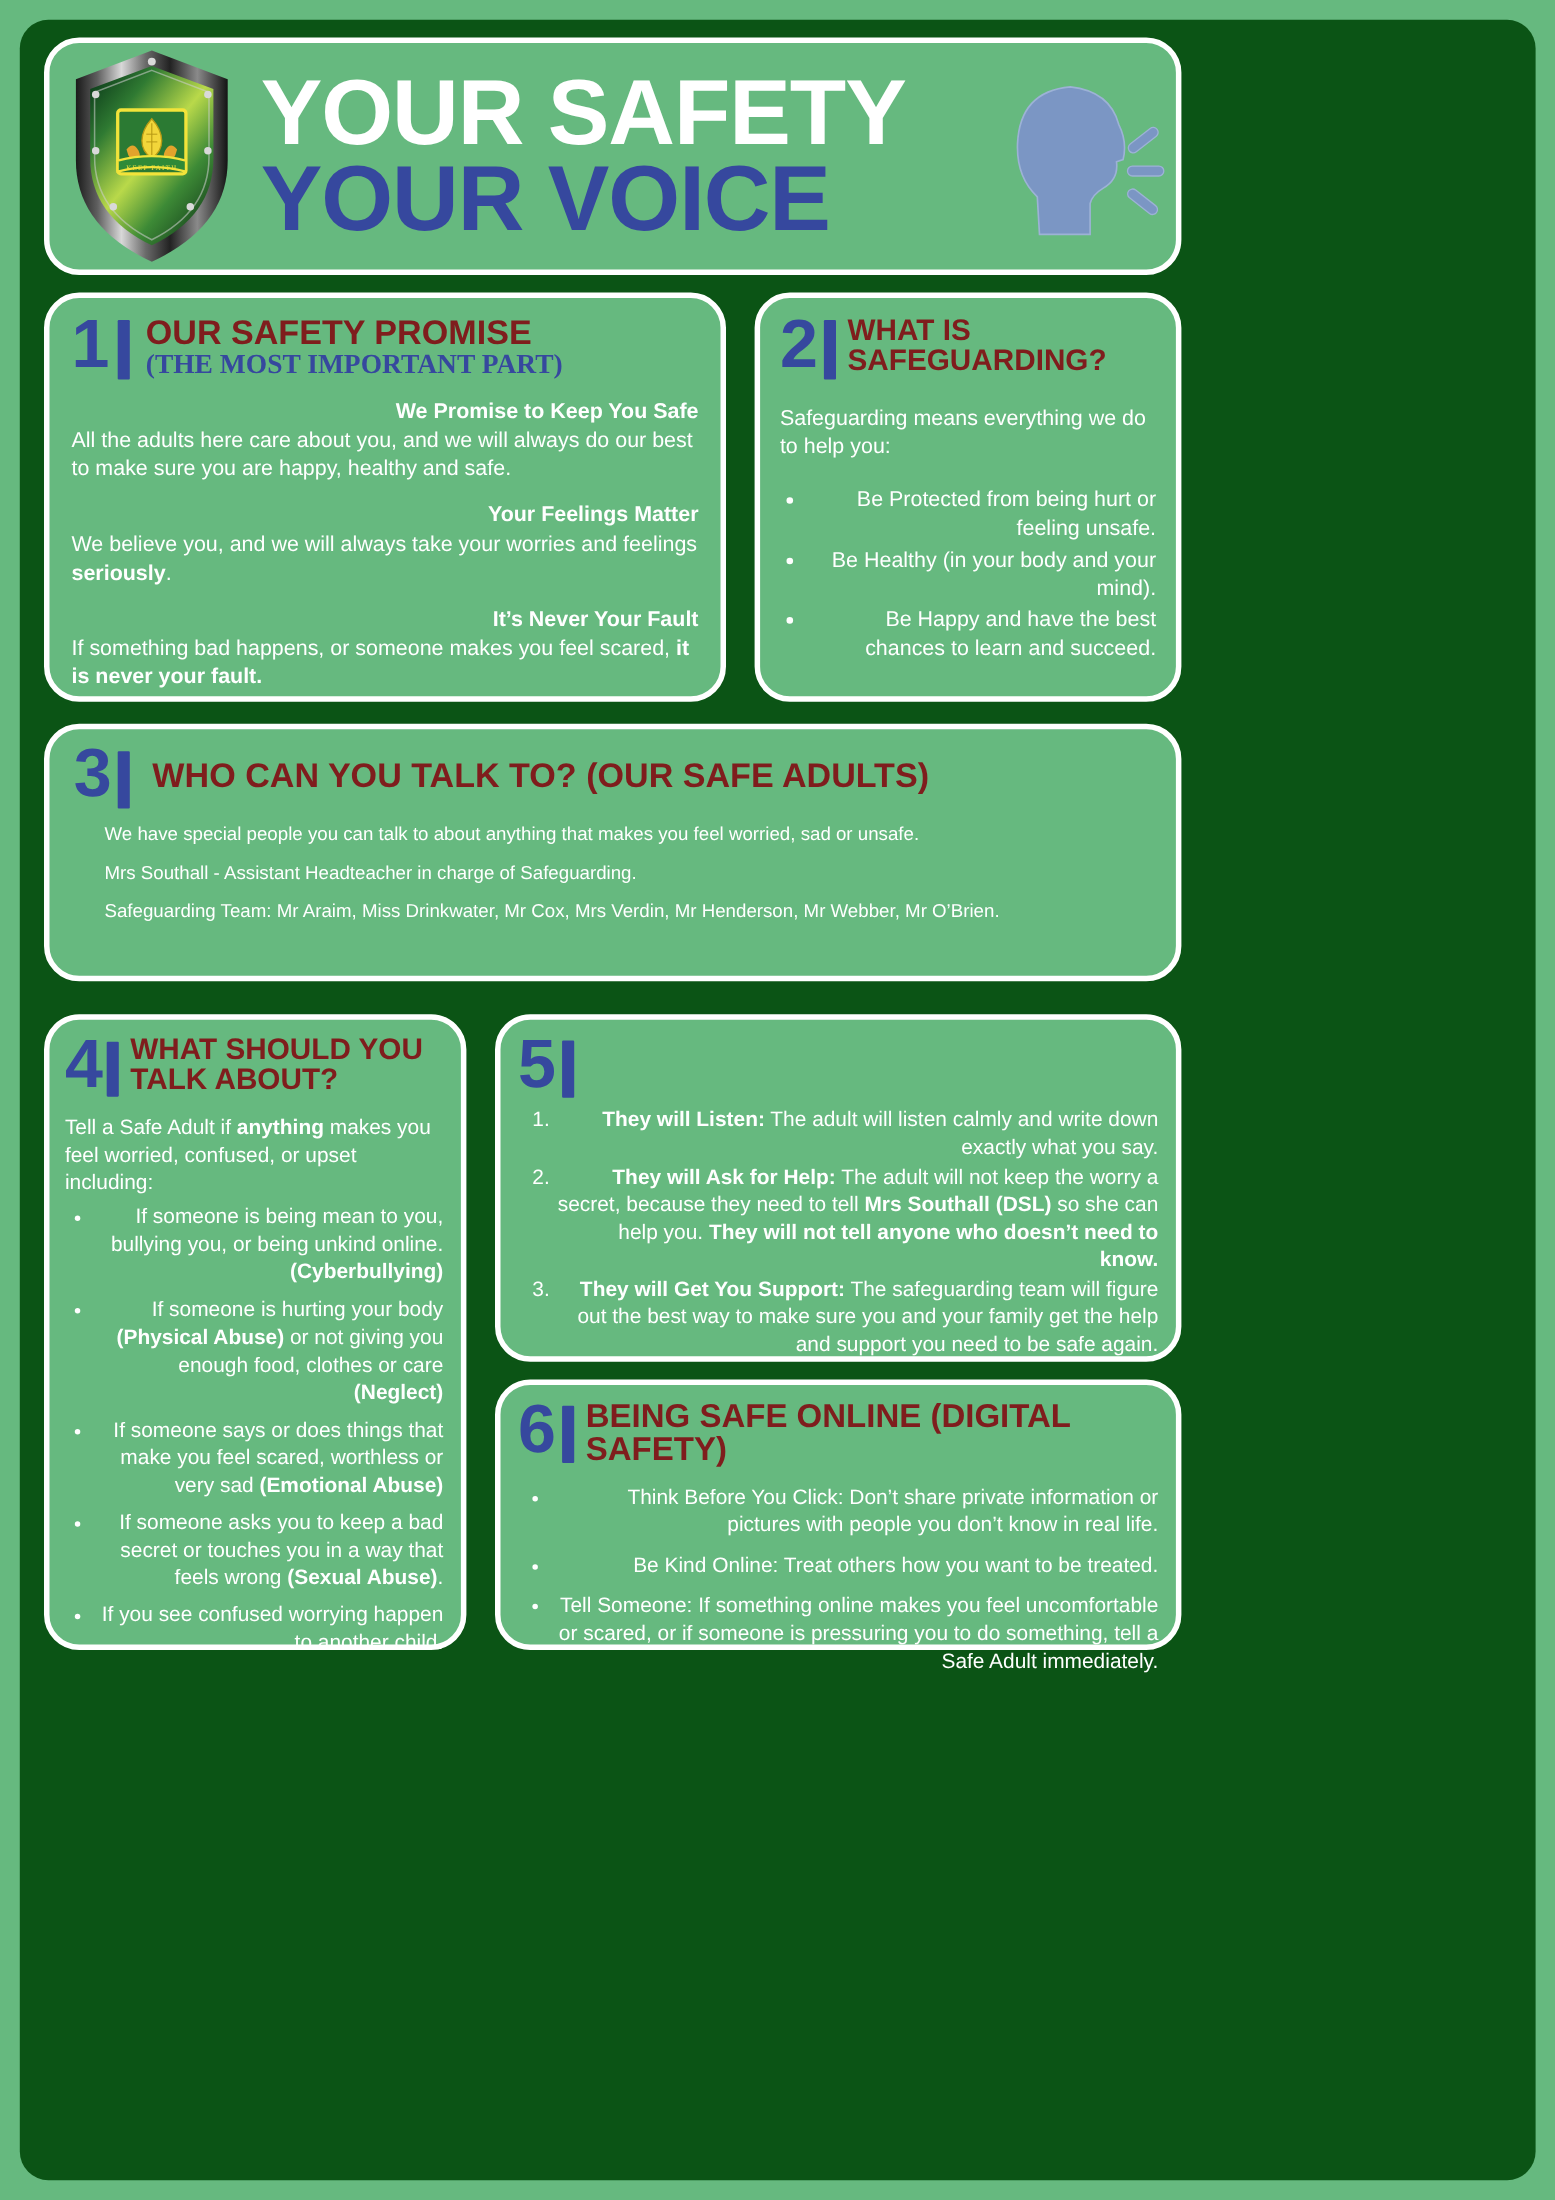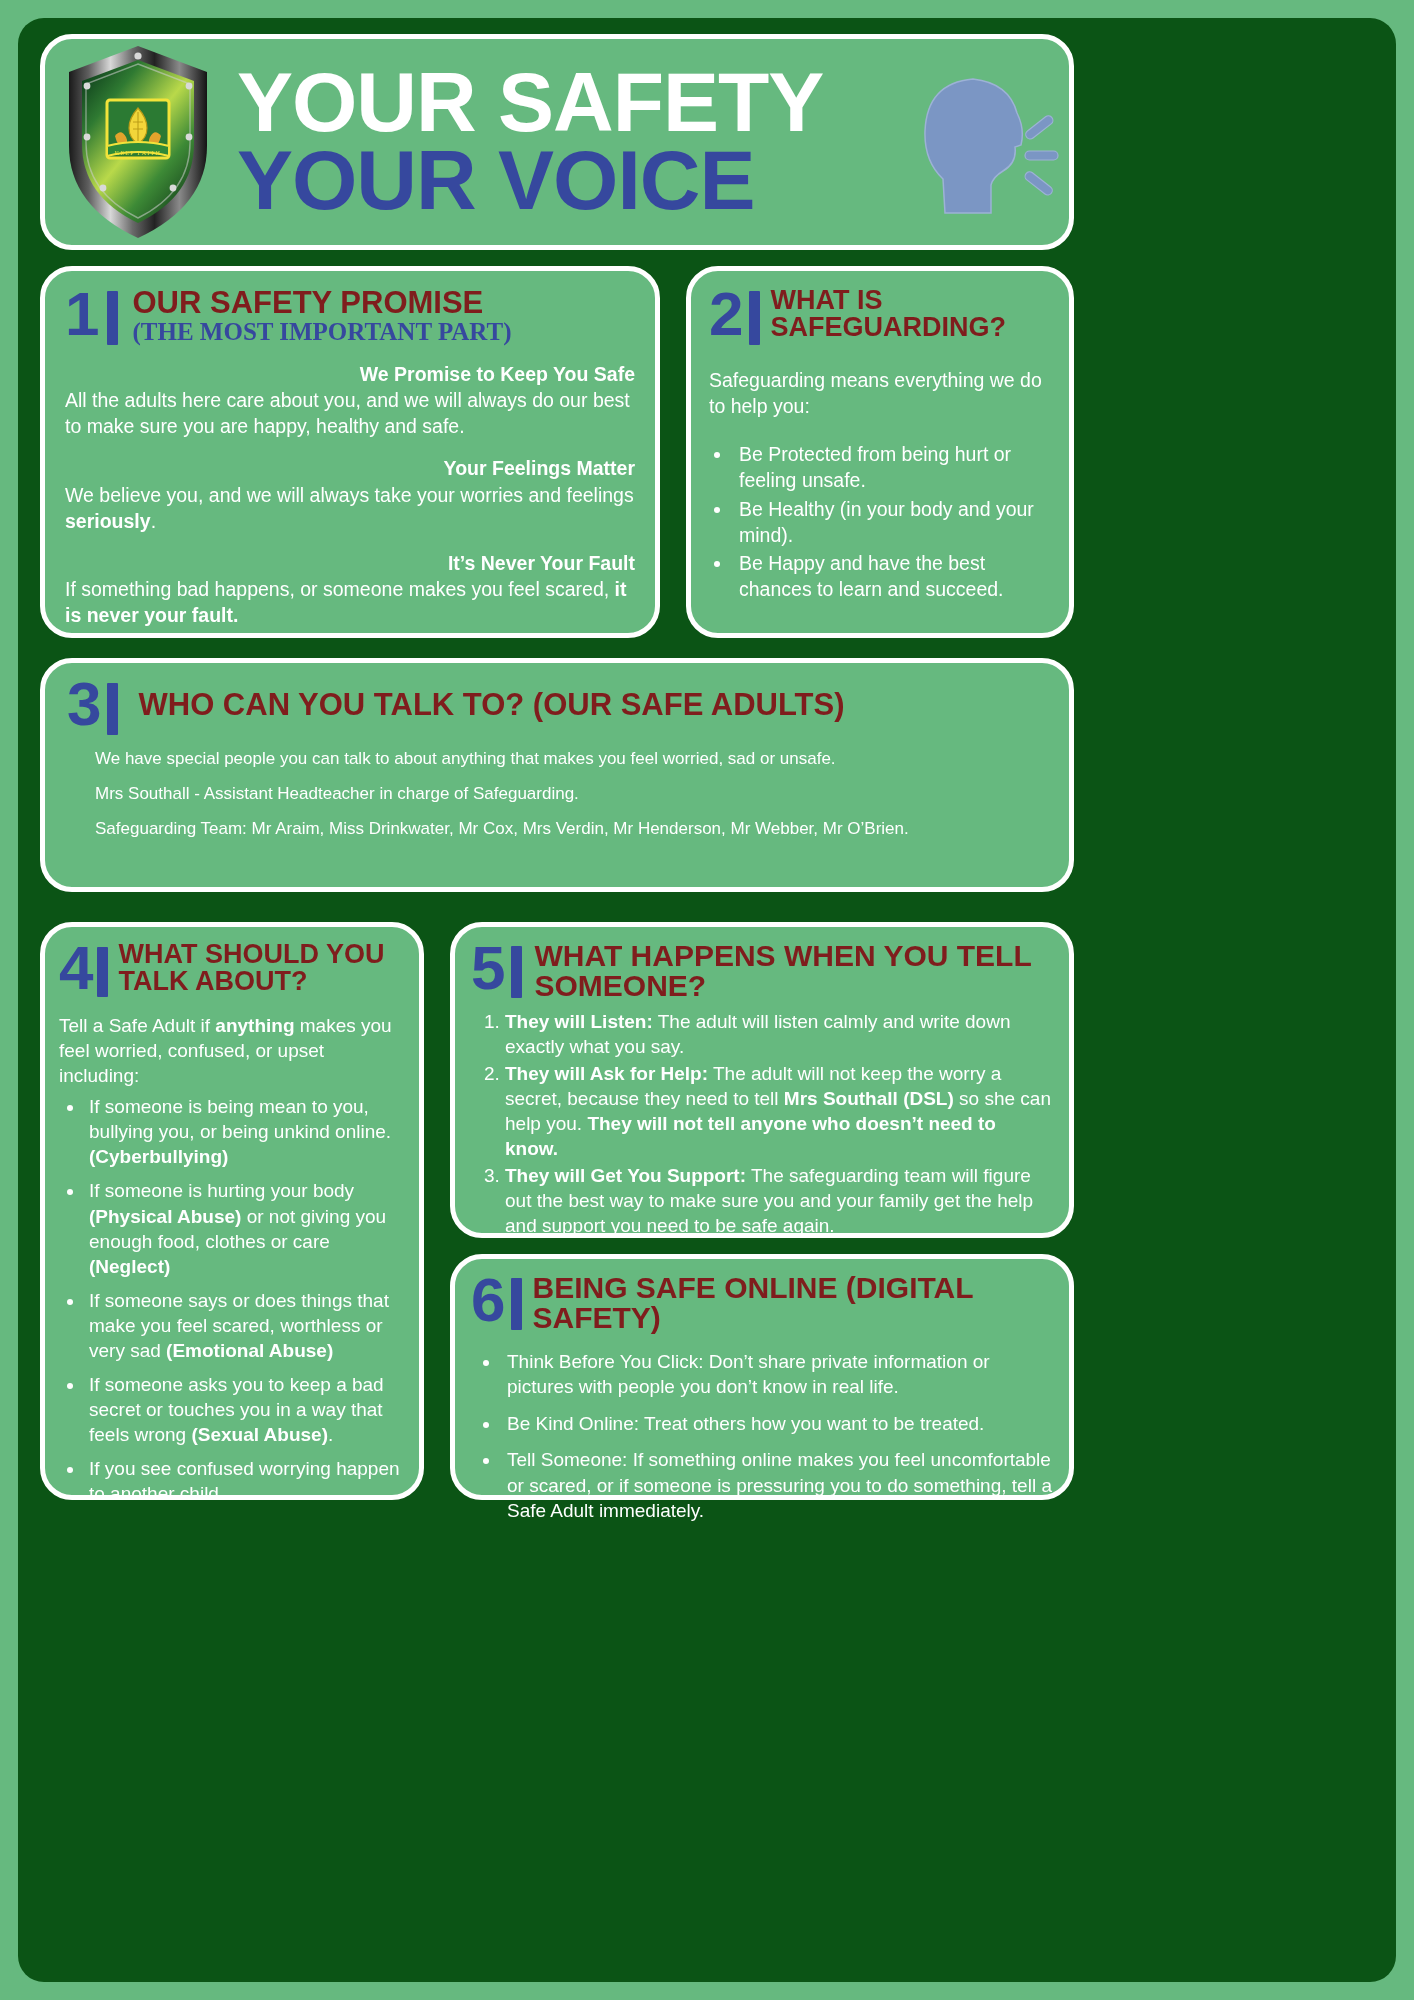--- a/index.html
+++ b/index.html
@@ -70,21 +70,21 @@
   }
   .sec-sub {
     color:#36489e; font-weight:bold;
     line-height:1.0; text-transform:uppercase;font-family:Liberation Serif, serif;
   }
 
   
   .body-txt { color:#ffffff; }
   .body-txt b, .body-txt strong { font-weight:bold; }
   ul.bullets, ol.steps { list-style-position:outside; }
-  ul.bullets li, ol.steps li { color:#ffffff; }
+  ul.bullets li, ol.steps li { color:#ffffff;text-align:right; }
 
   
   .card1 { left:40px; top:266px; width:620px; height:372px; padding:16px 20px 10px 20px; }
   .card1 .sec-num { font-size:62px; }
   .card1 .sec-bar { width:11px; height:54px; margin:4px 14px 0 10px; }
   .card1 .sec-title { font-size:31px; }
   .card1 .sec-sub { font-size:25px; margin-top:1px; }
   .card1 .p { font-size:19.5px; line-height:1.34; margin-top:16px; }
   .card1 .p .hd { font-weight:bold; display:block;text-align:right; }
 
@@ -268,21 +268,20 @@
     <li>If someone says or does things that make you feel scared, worthless or very sad <b>(Emotional Abuse)</b></li>
     <li>If someone asks you to keep a bad secret or touches you in a way that feels wrong <b>(Sexual Abuse)</b>.</li>
     <li>If you see confused worrying happen to another child.</li>
   </ul>
 </div>
 
 <div class="card card5">
   <div class="sec-head">
     <div class="sec-num">5</div>
     <div class="sec-bar"></div>
-    <div class="sec-title">WHAT HAPPENS WHEN YOU TELL SOMEONE?</div>
   </div>
   <ol class="steps">
     <li><b>They will Listen:</b> The adult will listen calmly and write down exactly what you say.</li>
     <li><b>They will Ask for Help:</b> The adult will not keep the worry a secret, because they need to tell <b>Mrs Southall (DSL)</b> so she can help you. <b>They will not tell anyone who doesn’t need to know.</b></li>
     <li><b>They will Get You Support:</b> The safeguarding team will figure out the best way to make sure you and your family get the help and support you need to be safe again.</li>
   </ol>
 </div>
 
 <div class="card card6">
   <div class="sec-head">

